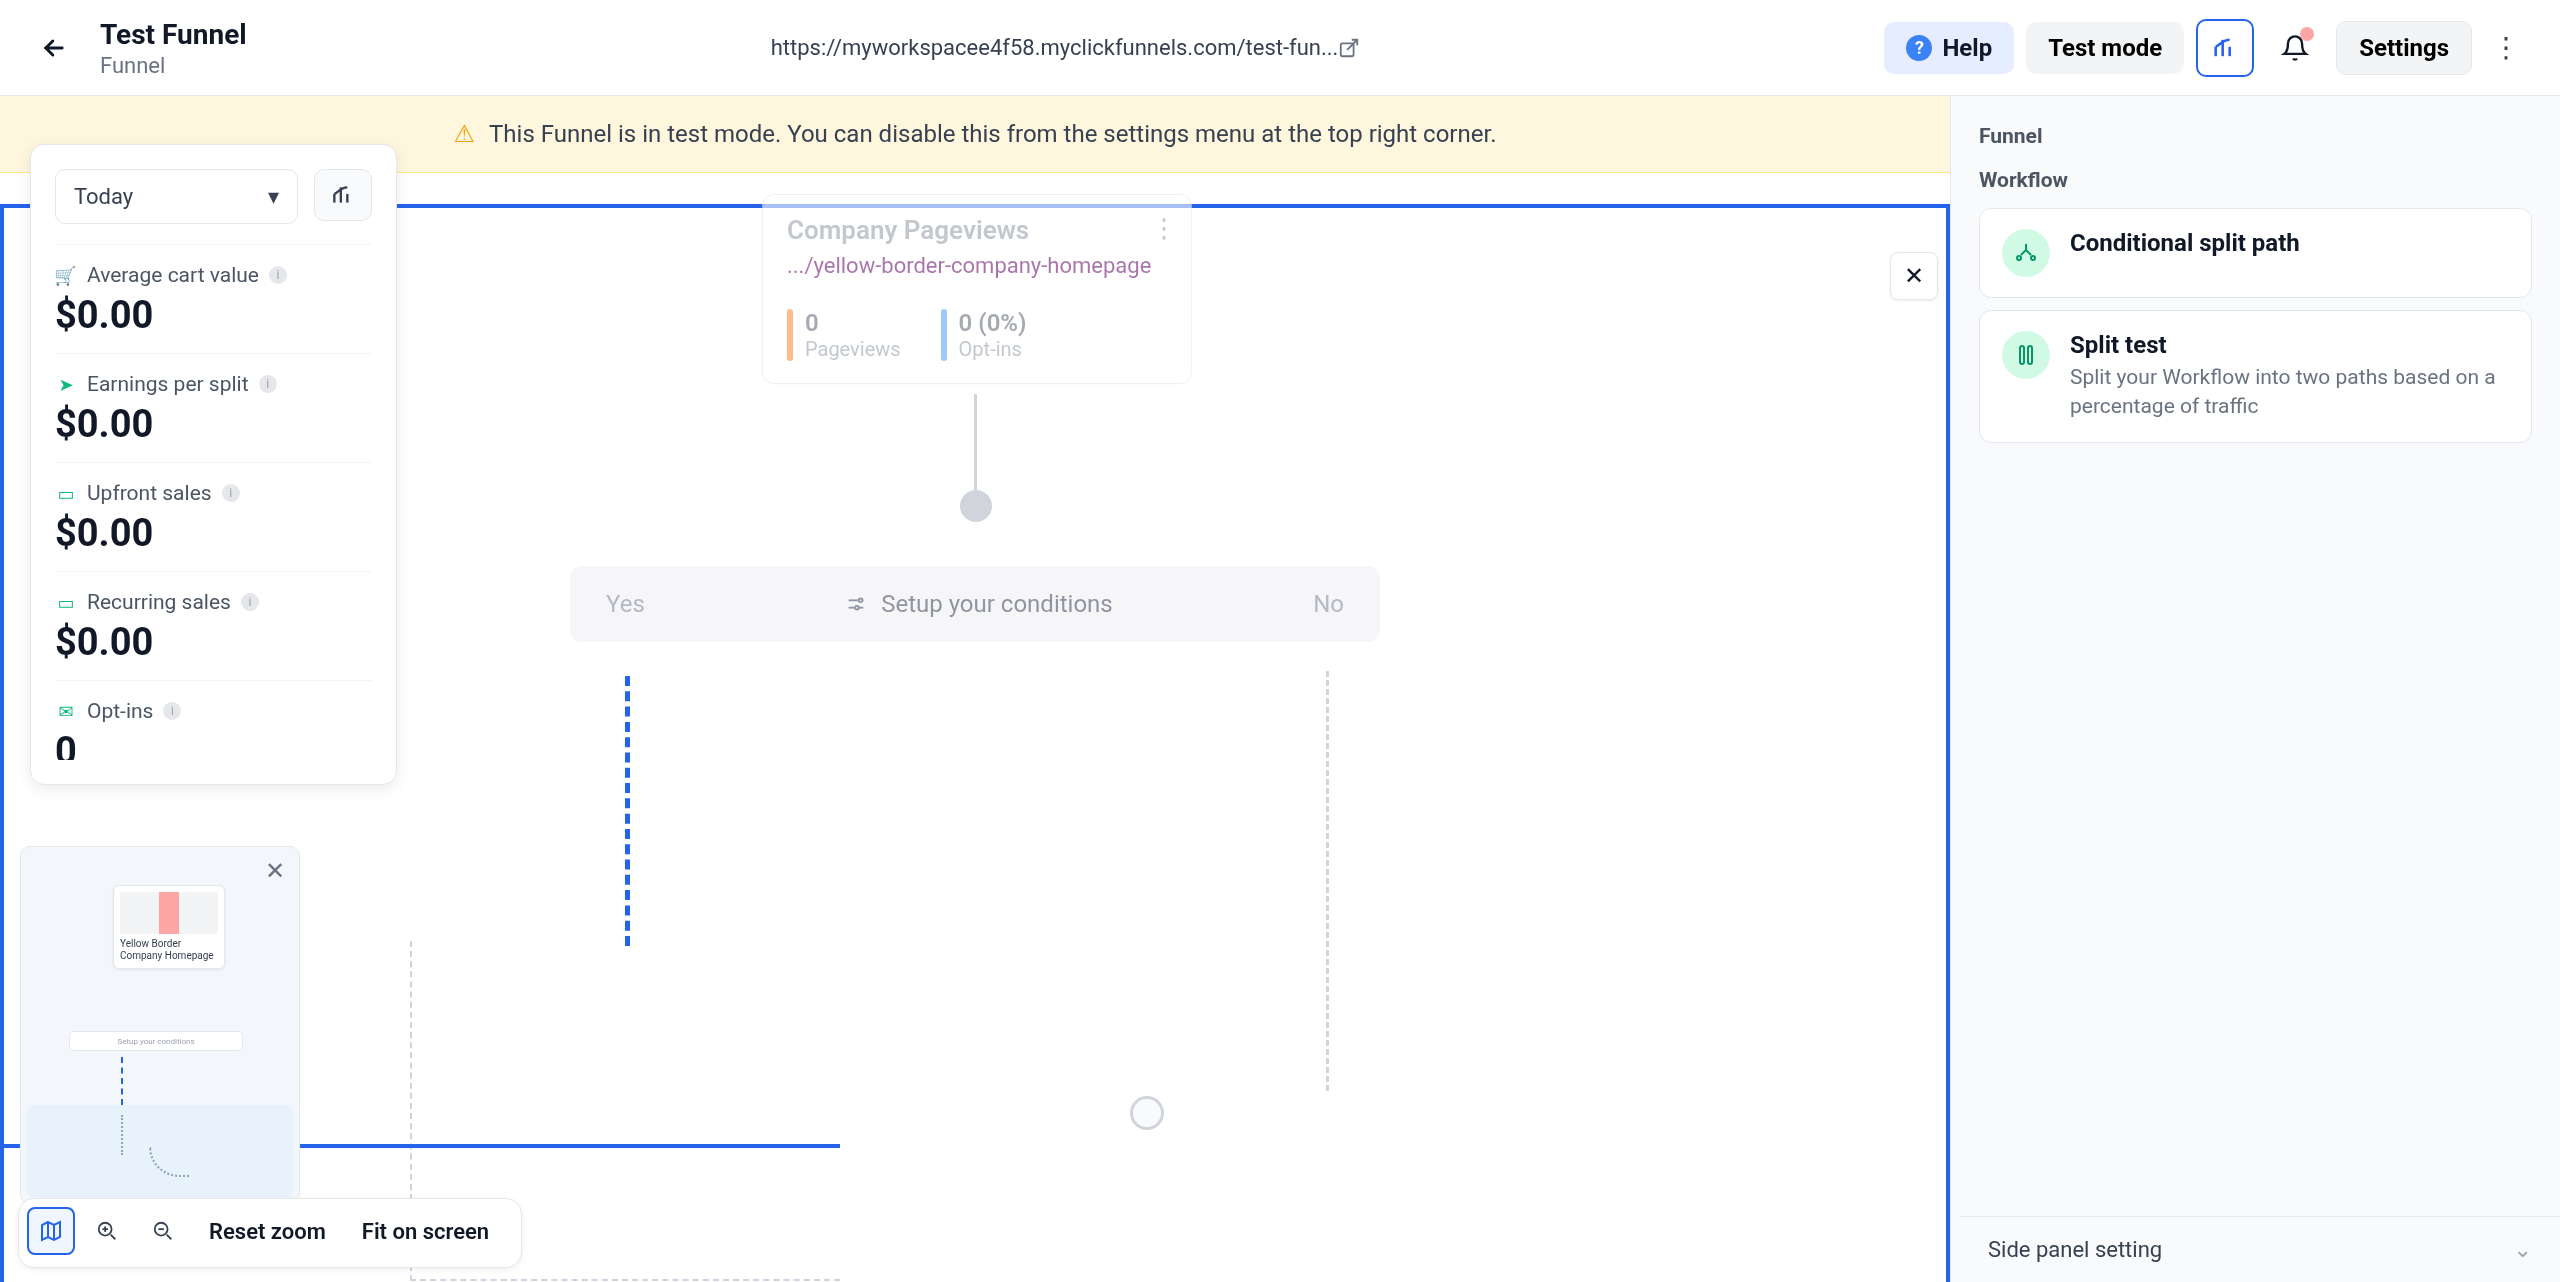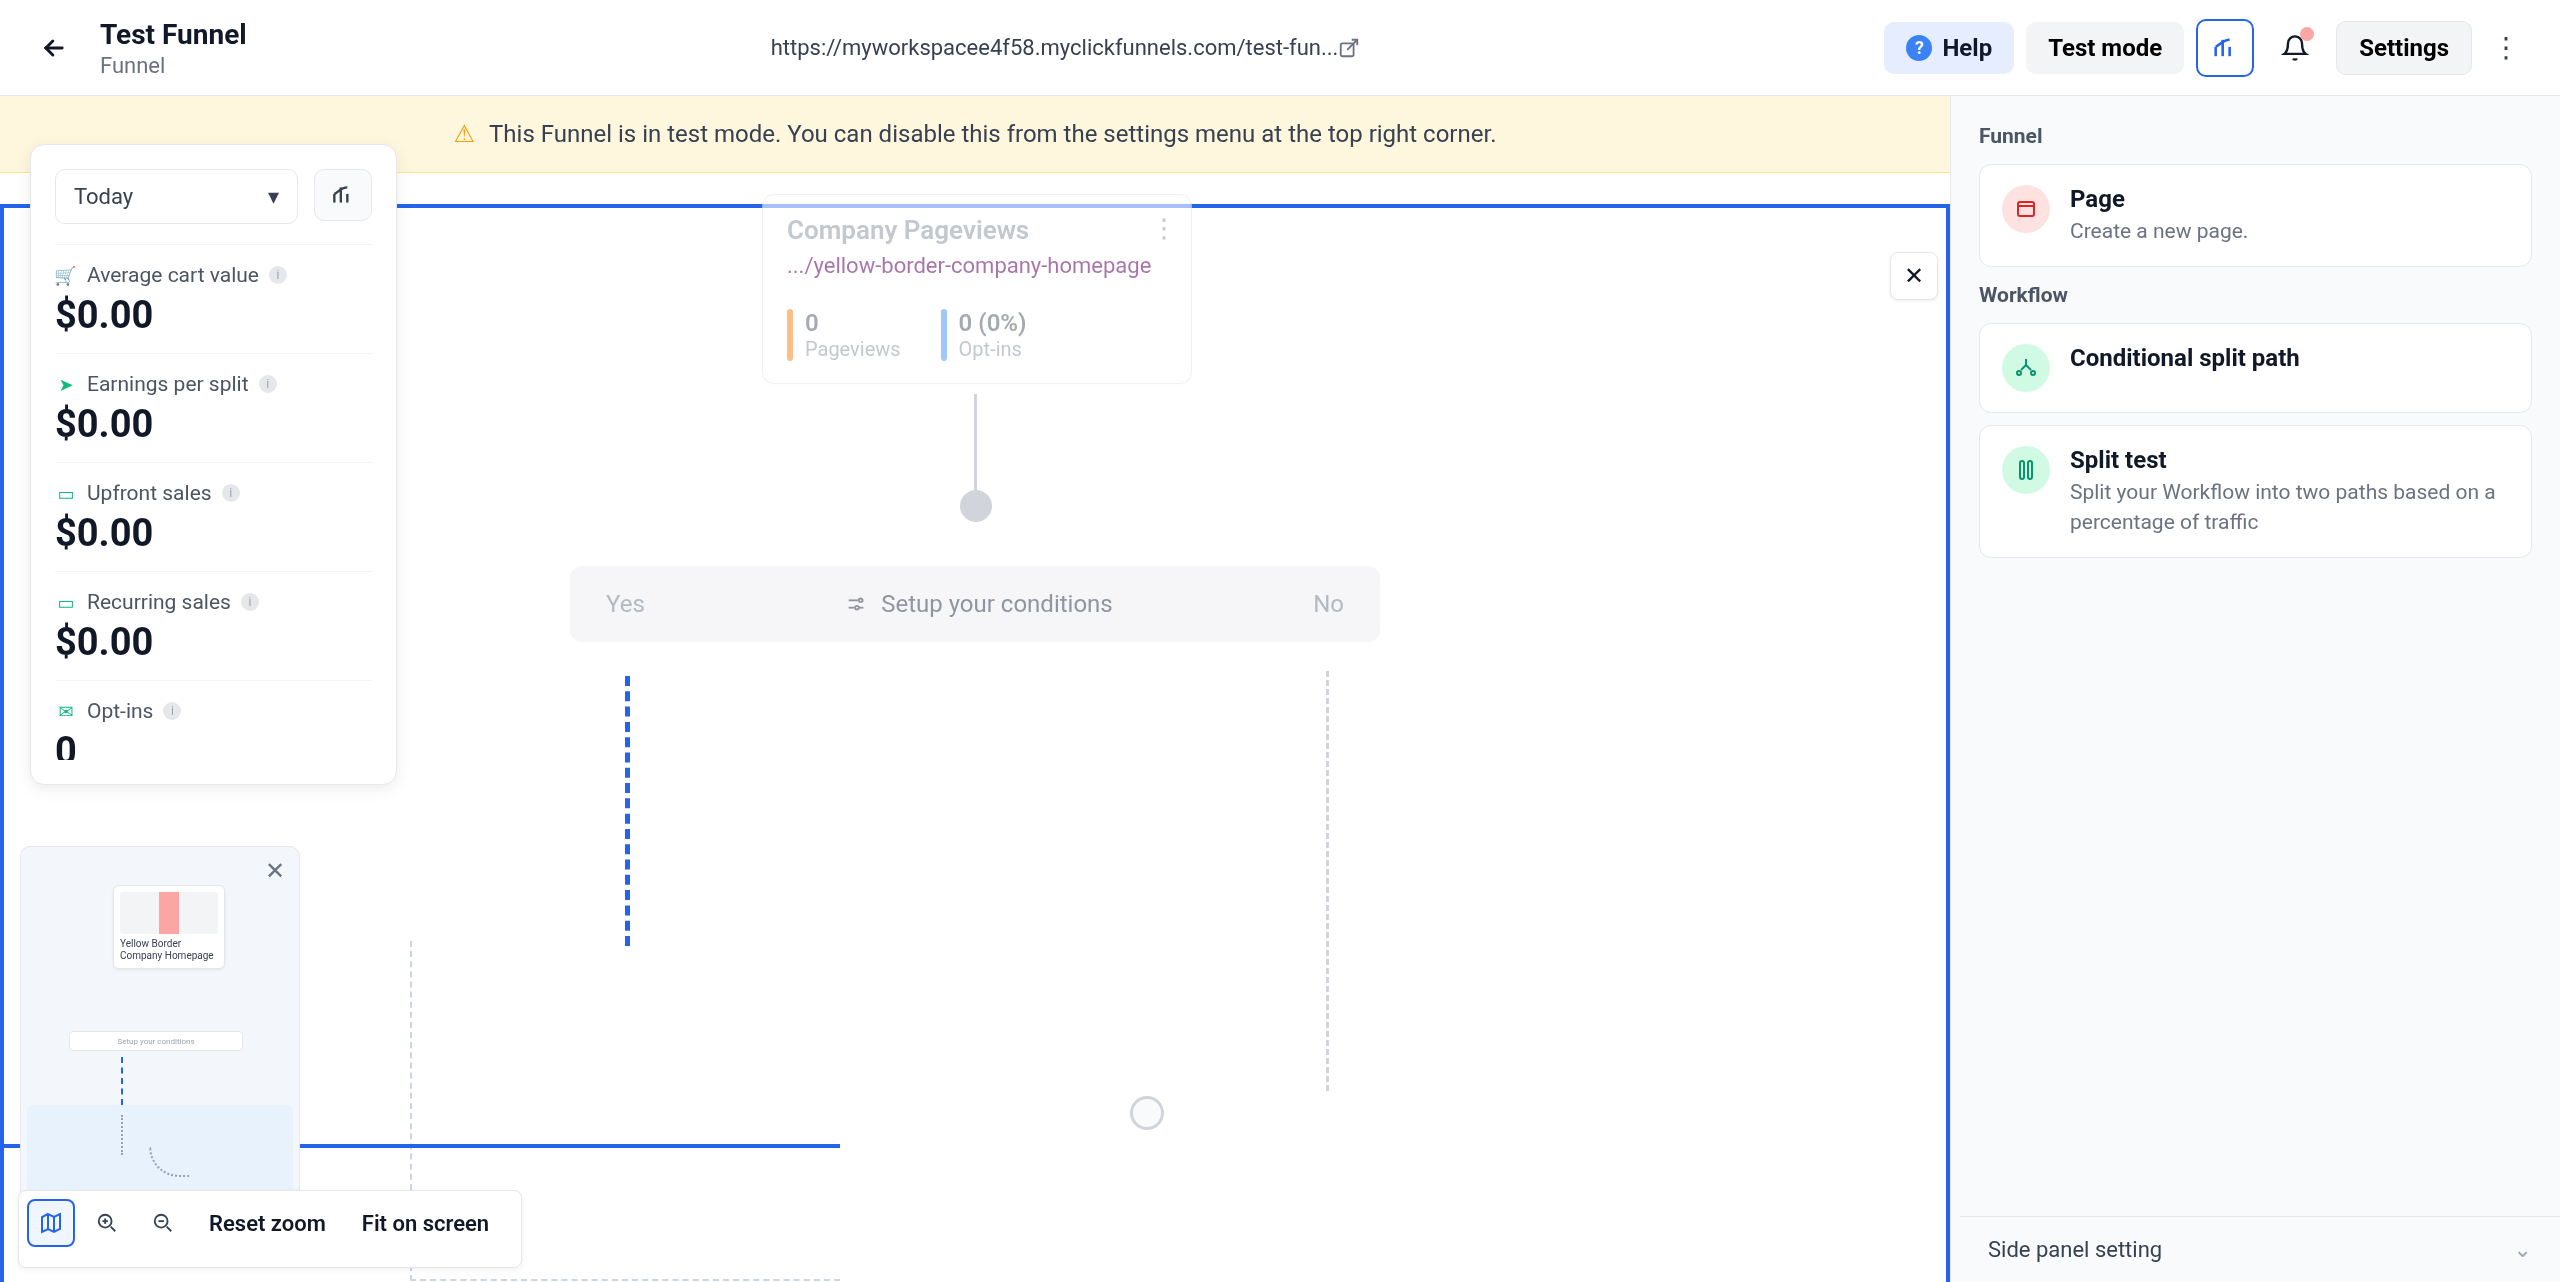--- a/index.html
+++ b/index.html
@@ -78,21 +78,21 @@
     .mm-card { position: absolute; top: 38px; left: 92px; width: 112px; background: #fff; border: 1px solid #e5e7eb; border-radius: 6px; padding: 6px; box-shadow: 0 1px 3px rgba(0,0,0,0.08); }
     .mm-card .mm-preview { height: 42px; background: linear-gradient(90deg,#f3f4f6 40%,#fca5a5 40%,#fca5a5 60%,#f3f4f6 60%); border-radius: 3px; margin-bottom: 4px; }
     .mm-card .mm-text { font-size: 10px; color: #374151; line-height: 1.2; }
     .mm-bar { position: absolute; top: 184px; left: 48px; width: 174px; height: 20px; background: #fff; border: 1px solid #e5e7eb; border-radius: 4px; font-size: 8px; display:flex; align-items:center; justify-content:center; color:#9ca3af; }
     .mm-dash-v { position: absolute; border-left: 2px dashed #2563eb; left: 100px; top: 210px; height: 48px; }
     .mm-zone { position: absolute; left: 6px; top: 258px; right: 6px; bottom: 6px; background: #dbeafe; border-radius: 6px; opacity: 0.45; }
     .mm-dash-v2 { position: absolute; border-left: 2px dotted #94a3b8; left: 100px; top: 268px; height: 40px; }
     .mm-curve { position: absolute; width: 40px; height: 30px; border-left: 2px dotted #94a3b8; border-bottom: 2px dotted #94a3b8; border-bottom-left-radius: 30px; left: 128px; top: 300px; }
 
     
-    .bottom-toolbar { position: absolute; left: 18px; bottom: 14px; display: flex; align-items: center; gap: 8px; background: #fff; border: 1px solid #e5e7eb; border-radius: 8px; padding: 8px 18px 20px 8px; z-index: 7; box-shadow: 0 2px 6px rgba(0,0,0,0.06); }
+    .bottom-toolbar { position: absolute; left: 18px; bottom: 14px; display: flex; align-items: center; gap: 8px; background: #fff; border: 1px solid #e5e7eb; border-radius: 16px; padding: 8px 18px 12px 8px; z-index: 7; box-shadow: 0 2px 6px rgba(0,0,0,0.06); }
     .bt-btn { width: 48px; height: 48px; display: flex; align-items: center; justify-content: center; border-radius: 8px; cursor: pointer; font-size: 22px; color: #374151; border: 2px solid transparent; }
     .bt-btn.active { border-color: #2563eb; color: #2563eb; background: #eff6ff; }
     .bt-text { font-size: 22px; font-weight: 600; padding: 0 14px; cursor: pointer; }
 
     
     .right-panel { width: 610px; background: #f9fafb; border-left: 1px solid #e5e7eb; padding: 24px 28px; display: flex; flex-direction: column; gap: 12px; position: relative; }
     .rp-heading { font-size: 21px; font-weight: 700; color: #4b5563; margin-top: 4px; margin-bottom: 4px; }
     .rp-card { background: #fff; border: 1px solid #e5e7eb; border-radius: 12px; padding: 20px 22px; display: flex; gap: 20px; align-items: flex-start; cursor: pointer; }
     .rp-icon { width: 48px; height: 48px; border-radius: 50%; display: flex; align-items: center; justify-content: center; font-size: 22px; flex-shrink: 0; }
     .rp-icon.red { background: #fee2e2; color: #dc2626; }
@@ -310,32 +310,20 @@
           </svg>
       </div>
       <div class="bt-text">Reset zoom</div>
       <div class="bt-text">Fit on screen</div>
     </div>
 
   </div>
 
   <div class="right-panel">
     <div class="rp-heading">Funnel</div>
-    <div class="rp-card">
-      <div class="rp-icon red">
-        <svg width="24" height="24" viewBox="0 0 24 24" fill="none" stroke="#dc2626" stroke-width="2">
-            <rect x="4" y="5" width="16" height="14" rx="2"></rect>
-            <path d="M4 9h16"></path>
-          </svg>
-      </div>
-      <div class="rp-card-body">
-        <div class="rp-card-title">Page</div>
-        <div class="rp-card-desc">Create a new page.</div>
-      </div>
-    </div>
 
     <div class="rp-heading">Workflow</div>
     <div class="rp-card">
       <div class="rp-icon green">
         <svg width="24" height="24" viewBox="0 0 24 24" fill="none" stroke="#059669" stroke-width="2">
             <path d="M12 3v6"></path>
             <path d="M12 9l-5 5"></path>
             <path d="M12 9l5 5"></path>
             <circle cx="5" cy="17" r="2"></circle>
             <circle cx="19" cy="17" r="2"></circle>

